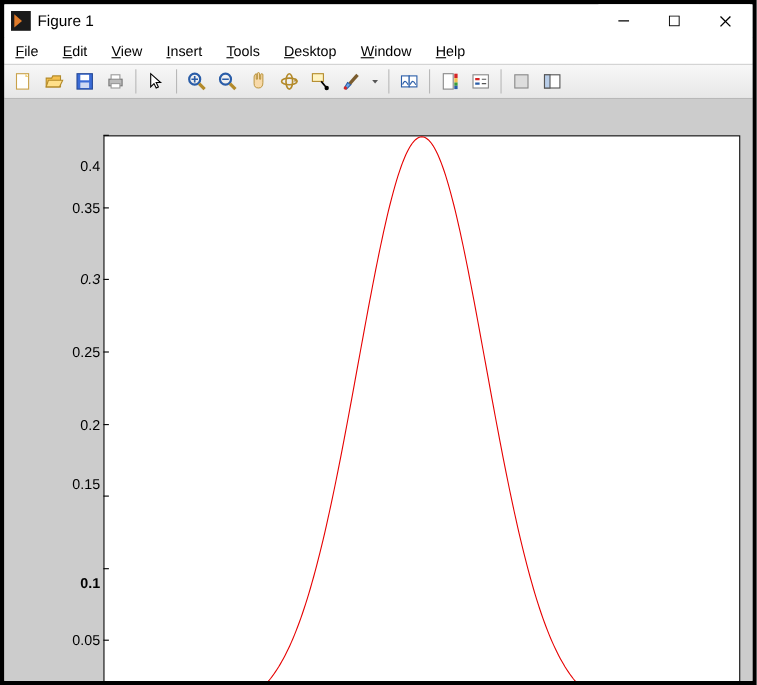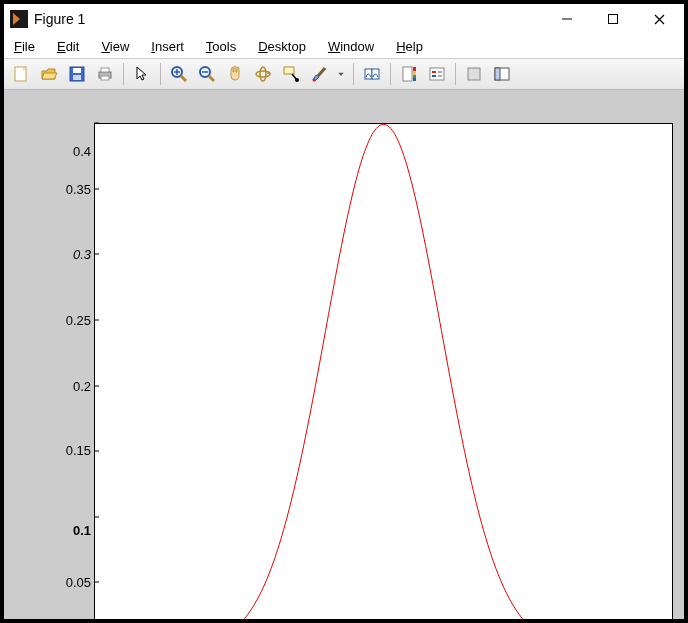--- a/index.html
+++ b/index.html
@@ -187,21 +187,21 @@
     <div class="plot-frame">
       <div class="plot-area"></div>
       <svg class="curve" id="curve" preserveAspectRatio="none" viewBox="0 0 579 525">
           <path d="M0.00 525.00 L1.45 525.00 L2.89 525.00 L4.34 525.00 L5.79 525.00 L7.24 525.00 L8.69 525.00 L10.13 525.00 L11.58 524.99 L13.03 524.99 L14.48 524.99 L15.92 524.99 L17.37 524.99 L18.82 524.99 L20.26 524.99 L21.71 524.99 L23.16 524.99 L24.61 524.99 L26.06 524.98 L27.50 524.98 L28.95 524.98 L30.40 524.98 L31.84 524.97 L33.29 524.97 L34.74 524.97 L36.19 524.96 L37.64 524.96 L39.08 524.95 L40.53 524.95 L41.98 524.94 L43.42 524.94 L44.87 524.93 L46.32 524.92 L47.77 524.91 L49.21 524.90 L50.66 524.89 L52.11 524.88 L53.56 524.87 L55.01 524.86 L56.45 524.84 L57.90 524.82 L59.35 524.81 L60.79 524.79 L62.24 524.76 L63.69 524.74 L65.14 524.71 L66.58 524.68 L68.03 524.65 L69.48 524.62 L70.93 524.58 L72.38 524.54 L73.82 524.49 L75.27 524.44 L76.72 524.39 L78.17 524.33 L79.61 524.27 L81.06 524.20 L82.51 524.12 L83.96 524.04 L85.40 523.95 L86.85 523.85 L88.30 523.75 L89.74 523.64 L91.19 523.51 L92.64 523.38 L94.09 523.24 L95.53 523.09 L96.98 522.92 L98.43 522.74 L99.88 522.55 L101.32 522.34 L102.77 522.11 L104.22 521.87 L105.67 521.61 L107.11 521.33 L108.56 521.03 L110.01 520.71 L111.46 520.37 L112.91 520.00 L114.35 519.61 L115.80 519.18 L117.25 518.73 L118.69 518.25 L120.14 517.74 L121.59 517.19 L123.04 516.60 L124.48 515.98 L125.93 515.32 L127.38 514.61 L128.83 513.86 L130.28 513.06 L131.72 512.22 L133.17 511.32 L134.62 510.37 L136.06 509.37 L137.51 508.30 L138.96 507.17 L140.41 505.98 L141.86 504.72 L143.30 503.39 L144.75 501.99 L146.20 500.52 L147.65 498.96 L149.09 497.33 L150.54 495.61 L151.99 493.80 L153.44 491.90 L154.88 489.91 L156.33 487.82 L157.78 485.63 L159.23 483.34 L160.67 480.95 L162.12 478.44 L163.57 475.82 L165.02 473.09 L166.46 470.24 L167.91 467.27 L169.36 464.18 L170.81 460.96 L172.25 457.61 L173.70 454.14 L175.15 450.53 L176.59 446.78 L178.04 442.90 L179.49 438.88 L180.94 434.72 L182.38 430.41 L183.83 425.97 L185.28 421.38 L186.73 416.64 L188.18 411.76 L189.62 406.73 L191.07 401.56 L192.52 396.24 L193.97 390.78 L195.41 385.17 L196.86 379.42 L198.31 373.52 L199.76 367.49 L201.20 361.32 L202.65 355.01 L204.10 348.57 L205.54 342.00 L206.99 335.30 L208.44 328.48 L209.89 321.55 L211.34 314.50 L212.78 307.34 L214.23 300.08 L215.68 292.72 L217.13 285.27 L218.57 277.74 L220.02 270.13 L221.47 262.45 L222.91 254.71 L224.36 246.91 L225.81 239.07 L227.26 231.19 L228.71 223.28 L230.15 215.35 L231.60 207.41 L233.05 199.48 L234.49 191.55 L235.94 183.64 L237.39 175.76 L238.84 167.93 L240.29 160.14 L241.73 152.43 L243.18 144.78 L244.63 137.22 L246.07 129.76 L247.52 122.40 L248.97 115.17 L250.42 108.06 L251.86 101.10 L253.31 94.29 L254.76 87.64 L256.21 81.17 L257.66 74.89 L259.10 68.80 L260.55 62.91 L262.00 57.25 L263.44 51.81 L264.89 46.60 L266.34 41.65 L267.79 36.94 L269.24 32.50 L270.68 28.32 L272.13 24.43 L273.58 20.82 L275.02 17.50 L276.47 14.48 L277.92 11.76 L279.37 9.34 L280.81 7.25 L282.26 5.46 L283.71 4.00 L285.16 2.86 L286.61 2.04 L288.05 1.55 L289.50 1.39 L290.95 1.55 L292.39 2.04 L293.84 2.86 L295.29 4.00 L296.74 5.46 L298.19 7.25 L299.63 9.34 L301.08 11.76 L302.53 14.48 L303.98 17.50 L305.42 20.82 L306.87 24.43 L308.32 28.32 L309.76 32.50 L311.21 36.94 L312.66 41.65 L314.11 46.60 L315.56 51.81 L317.00 57.25 L318.45 62.91 L319.90 68.80 L321.34 74.89 L322.79 81.17 L324.24 87.64 L325.69 94.29 L327.14 101.10 L328.58 108.06 L330.03 115.17 L331.48 122.40 L332.92 129.76 L334.37 137.22 L335.82 144.78 L337.27 152.43 L338.71 160.14 L340.16 167.93 L341.61 175.76 L343.06 183.64 L344.50 191.55 L345.95 199.48 L347.40 207.41 L348.85 215.35 L350.30 223.28 L351.74 231.19 L353.19 239.07 L354.64 246.91 L356.08 254.71 L357.53 262.45 L358.98 270.13 L360.43 277.74 L361.88 285.27 L363.32 292.72 L364.77 300.08 L366.22 307.34 L367.67 314.50 L369.11 321.55 L370.56 328.48 L372.01 335.30 L373.45 342.00 L374.90 348.57 L376.35 355.01 L377.80 361.32 L379.25 367.49 L380.69 373.52 L382.14 379.42 L383.59 385.17 L385.04 390.78 L386.48 396.24 L387.93 401.56 L389.38 406.73 L390.83 411.76 L392.27 416.64 L393.72 421.38 L395.17 425.97 L396.61 430.41 L398.06 434.72 L399.51 438.88 L400.96 442.90 L402.41 446.78 L403.85 450.53 L405.30 454.14 L406.75 457.61 L408.19 460.96 L409.64 464.18 L411.09 467.27 L412.54 470.24 L413.99 473.09 L415.43 475.82 L416.88 478.44 L418.33 480.95 L419.77 483.34 L421.22 485.63 L422.67 487.82 L424.12 489.91 L425.56 491.90 L427.01 493.80 L428.46 495.61 L429.91 497.33 L431.36 498.96 L432.80 500.52 L434.25 501.99 L435.70 503.39 L437.14 504.72 L438.59 505.98 L440.04 507.17 L441.49 508.30 L442.94 509.37 L444.38 510.37 L445.83 511.32 L447.28 512.22 L448.73 513.06 L450.17 513.86 L451.62 514.61 L453.07 515.32 L454.51 515.98 L455.96 516.60 L457.41 517.19 L458.86 517.74 L460.31 518.25 L461.75 518.73 L463.20 519.18 L464.65 519.61 L466.10 520.00 L467.54 520.37 L468.99 520.71 L470.44 521.03 L471.89 521.33 L473.33 521.61 L474.78 521.87 L476.23 522.11 L477.67 522.34 L479.12 522.55 L480.57 522.74 L482.02 522.92 L483.46 523.09 L484.91 523.24 L486.36 523.38 L487.81 523.51 L489.25 523.64 L490.70 523.75 L492.15 523.85 L493.60 523.95 L495.05 524.04 L496.49 524.12 L497.94 524.20 L499.39 524.27 L500.83 524.33 L502.28 524.39 L503.73 524.44 L505.18 524.49 L506.63 524.54 L508.07 524.58 L509.52 524.62 L510.97 524.65 L512.41 524.68 L513.86 524.71 L515.31 524.74 L516.76 524.76 L518.20 524.79 L519.65 524.81 L521.10 524.82 L522.55 524.84 L524.00 524.86 L525.44 524.87 L526.89 524.88 L528.34 524.89 L529.78 524.90 L531.23 524.91 L532.68 524.92 L534.13 524.93 L535.58 524.94 L537.02 524.94 L538.47 524.95 L539.92 524.95 L541.37 524.96 L542.81 524.96 L544.26 524.97 L545.71 524.97 L547.15 524.97 L548.60 524.98 L550.05 524.98 L551.50 524.98 L552.95 524.98 L554.39 524.99 L555.84 524.99 L557.29 524.99 L558.74 524.99 L560.18 524.99 L561.63 524.99 L563.08 524.99 L564.52 524.99 L565.97 524.99 L567.42 524.99 L568.87 525.00 L570.31 525.00 L571.76 525.00 L573.21 525.00 L574.66 525.00 L576.10 525.00 L577.55 525.00 L579.00 525.00 " fill="none" stroke="#e60000" stroke-width="1"></path>
         </svg>
       <div id="ticks">
           <div class="ytick" style="top: 459.375px;">0.05</div>
           <div class="ytick-mark" style="top: 459.375px;"></div>
           <div class="ytick" style="top: 407px; font-weight: bold;">0.1</div>
           <div class="ytick-mark" style="top: 393.75px;"></div>
-          <div class="ytick" style="top: 327px;">0.15</div>
+          <div class="ytick" style="top: 317px;">0.15</div>
           <div class="ytick-mark" style="top: 328.125px;"></div>
           <div class="ytick" style="top: 262.5px;">0.2</div>
           <div class="ytick-mark" style="top: 262.5px;"></div>
           <div class="ytick" style="top: 196.875px; text-align: right;">0.25</div>
           <div class="ytick-mark" style="top: 196.875px;"></div>
           <div class="ytick" style="top: 131.25px; font-style: italic;">0.3</div>
           <div class="ytick-mark" style="top: 131.25px;"></div>
           <div class="ytick" style="top: 65.625px;">0.35</div>
           <div class="ytick-mark" style="top: 65.625px;"></div>
           <div class="ytick" style="top: 0px; margin-top: 28px;">0.4</div>

